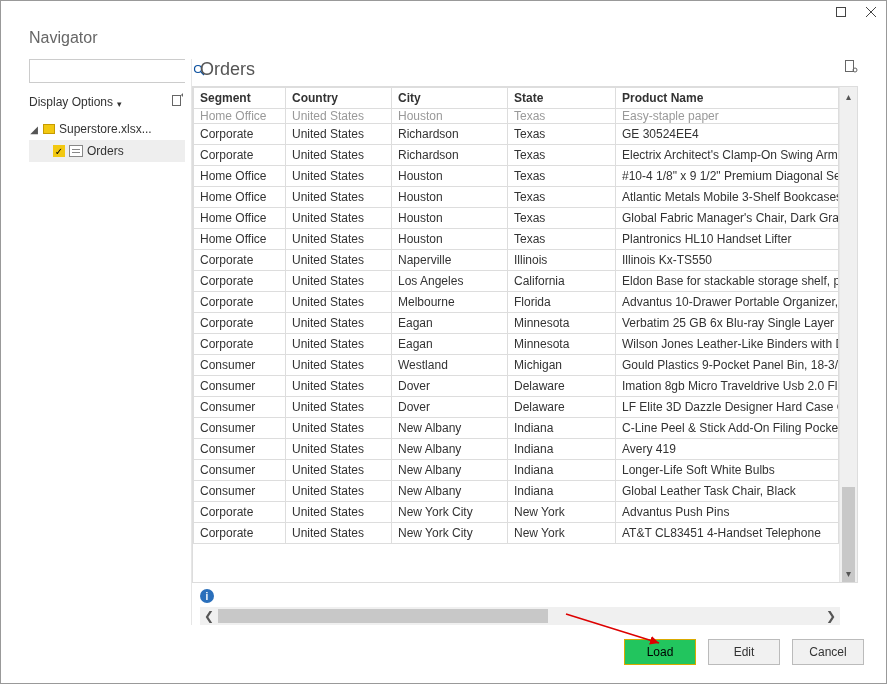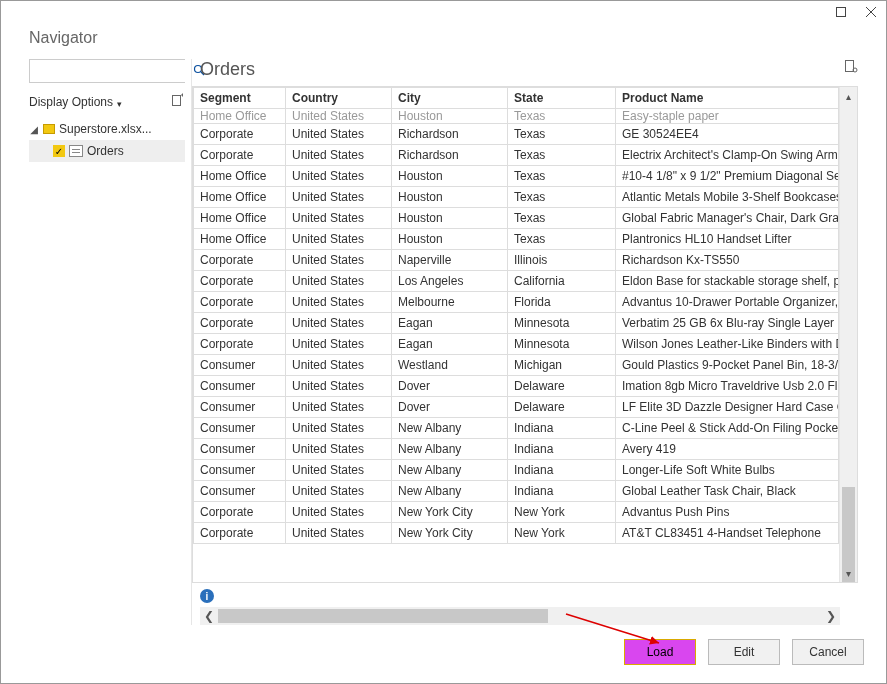--- a/index.html
+++ b/index.html
@@ -40,21 +40,21 @@
   .vscroll .arrow.top { top:0; } .vscroll .arrow.bot { bottom:0; }
   .vscroll .thumb { position:absolute; left:2px; right:2px; top:400px; height:140px; background:#c8c8c8; }
   .info-row { display:flex; align-items:center; gap:6px; padding:6px 8px 4px 8px; color:#444; font-size:12px; }
   .info-row .iicon { width:14px; height:14px; border-radius:50%; background:#2a6fbb; color:#fff; font-weight:bold; font-size:10px; display:flex; align-items:center; justify-content:center; }
   .hscroll { height:18px; background:#f0f0f0; margin:0 26px 0 8px; position:relative; display:flex; align-items:center; }
   .hscroll .harrow { width:18px; text-align:center; color:#555; font-size:12px; cursor:pointer; }
   .hscroll .htrack { flex:1; position:relative; height:100%; }
   .hscroll .hthumb { position:absolute; top:2px; bottom:2px; left:0; width:330px; background:#c8c8c8; }
   .footer { display:flex; justify-content:flex-end; gap:12px; padding:14px 22px 18px 22px; align-items:center; }
   .btn { min-width:72px; height:26px; border:1px solid #bbb; background:#f1f1f1; font-size:12px; cursor:pointer; display:flex; align-items:center; justify-content:center; }
-  .btn.primary { background:#d946ef; border-color:#d9aa00; color:#000; }
+  .btn.primary { background:#22c55e; border-color:#d9aa00; color:#000; }
   .arrow-annot { position:absolute; pointer-events:none; }
 </style>
 </head>
 <body>
 
 <div class="dialog">
   <div class="titlebar">
     <div class="winbtn">
         <svg width="10" height="10">
           <rect x="0.5" y="0.5" width="9" height="9" fill="none" stroke="#444"></rect>
@@ -184,21 +184,21 @@
                   <td>United States</td>
                   <td>Houston</td>
                   <td>Texas</td>
                   <td>Plantronics HL10 Handset Lifter</td>
                 </tr>
                 <tr>
                   <td>Corporate</td>
                   <td>United States</td>
                   <td>Naperville</td>
                   <td>Illinois</td>
-                  <td>Richardson Kx-TS550</td>
+                  <td>Illinois Kx-TS550</td>
                 </tr>
                 <tr>
                   <td>Corporate</td>
                   <td>United States</td>
                   <td>Los Angeles</td>
                   <td>California</td>
                   <td>Eldon Base for stackable storage shelf, plati</td>
                 </tr>
                 <tr>
                   <td>Corporate</td>

